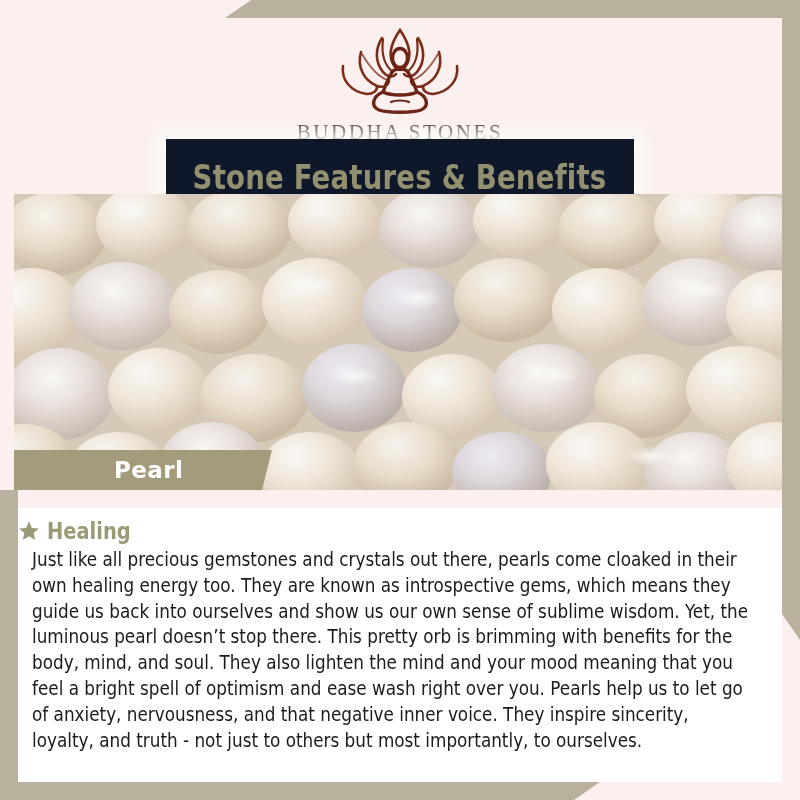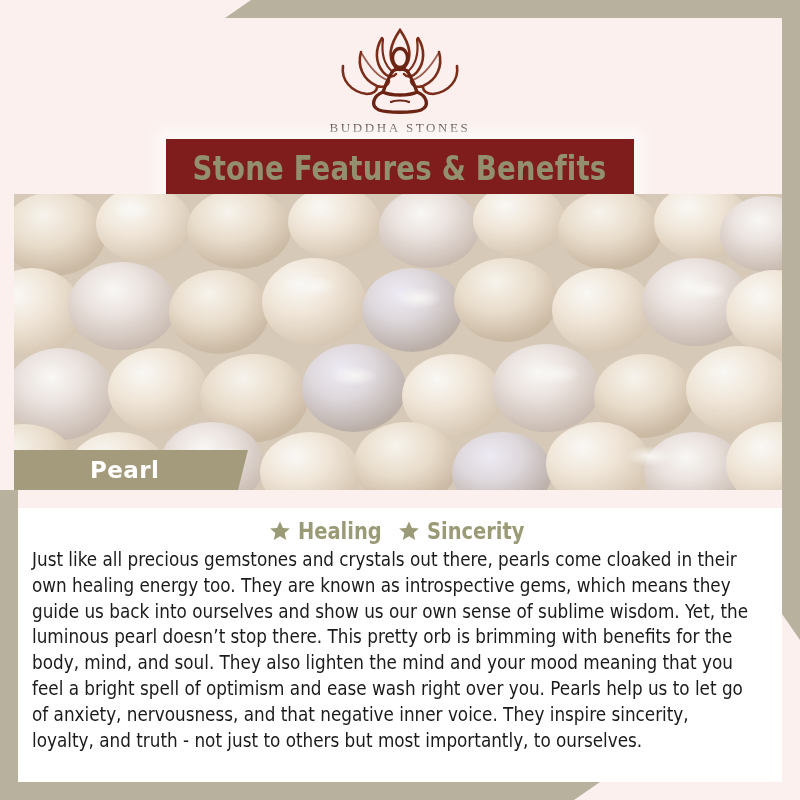--- a/index.html
+++ b/index.html
@@ -40,29 +40,29 @@
 
   
   .logo-wrap{
     position:absolute;top:22px;left:0;width:800px;
     display:flex;flex-direction:column;align-items:center;
   }
   .logo-mark{width:150px;height:92px;display:block;}
   .logo-text{
     margin-top:6px;
     font-family:"Liberation Serif", serif;
-    font-size:13px;letter-spacing:2.6px;
+    font-size:21px;letter-spacing:2.6px;
     color:#2e2220;font-weight:400;
   }
 
   
   .title-banner{
     position:absolute;left:166px;top:139px;width:468px;height:58px;
-    background:#7f1d1d;
-    display:flex;align-items:center;justify-content:center;
+    background:#0f172a;
+    display:flex;align-items:flex-end;justify-content:center;
     box-shadow:0 0 14px 10px rgba(253,250,248,.85);
   }
   .title-banner h1{
     margin:0;
     font-family:"DejaVu Sans Condensed","Liberation Sans", sans-serif;
     font-weight:700;
     font-size:33px;
     letter-spacing:.2px;
     color:#92906f;
     transform:scaleX(.93);
@@ -75,38 +75,39 @@
     background:#d8cec2;
   }
   .photo svg{display:block;width:100%;height:100%;}
 
   
   .pearl-bar{
     position:absolute;left:14px;top:450px;width:234px;height:40px;
     background:#a49b7d;
     display:flex;align-items:center;
     clip-path:polygon(0 0,100% 0,calc(100% - 10px) 100%,0 100%);
+    padding-left:24px;
   }
   .pearl-bar span{
     margin-left:76px;
     color:#ffffff;
     font-family:"DejaVu Sans","Liberation Sans", sans-serif;
     font-weight:700;
     font-size:23px;
     letter-spacing:.4px;
   }
 
   
   .content{
     position:absolute;left:18px;top:508px;width:764px;height:274px;
     background:#ffffff;
     padding:0;
   }
   .features{
-    display:flex;align-items:center;justify-content:center;
+    display:flex;align-items:center;justify-content:flex-start;
     gap:11px;
     padding-top:10px;
     flex-wrap:nowrap;
   }
   .feature{
     display:flex;align-items:center;gap:7px;
     white-space:nowrap;
   }
   .star{
     width:22px;height:22px;display:block;flex:0 0 auto;
@@ -270,26 +271,20 @@
 
       <div class="feature">
         <svg class="star" viewBox="0 0 24 24">
           <polygon points="12,1.5 15.2,8.6 22.8,9.3 17,14.3 18.8,21.8 12,17.8 5.2,21.8 7,14.3 1.2,9.3 8.8,8.6" fill="#9a9a76"></polygon>
         </svg>
         <span class="feature-label">Healing</span>
       </div>
 
 
 
-      <div class="feature">
-        <svg class="star" viewBox="0 0 24 24">
-          <polygon points="12,1.5 15.2,8.6 22.8,9.3 17,14.3 18.8,21.8 12,17.8 5.2,21.8 7,14.3 1.2,9.3 8.8,8.6" fill="#9a9a76"></polygon>
-        </svg>
-        <span class="feature-label">Sincerity</span>
-      </div>
 
 
     </div>
 
     <p class="body-text">Just like all precious gemstones and crystals out there, pearls come cloaked in their own healing energy too. They are known as introspective gems, which means they guide us back into ourselves and show us our own sense of sublime wisdom. Yet, the luminous pearl doesn’t stop there. This pretty orb is brimming with benefits for the body, mind, and soul. They also lighten the mind and your mood meaning that you feel a bright spell of optimism and ease wash right over you. Pearls help us to let go of anxiety, nervousness, and that negative inner voice. They inspire sincerity, loyalty, and truth - not just to others but most importantly, to ourselves.</p>
   </div>
 
 </div>
 
 </body></html>

